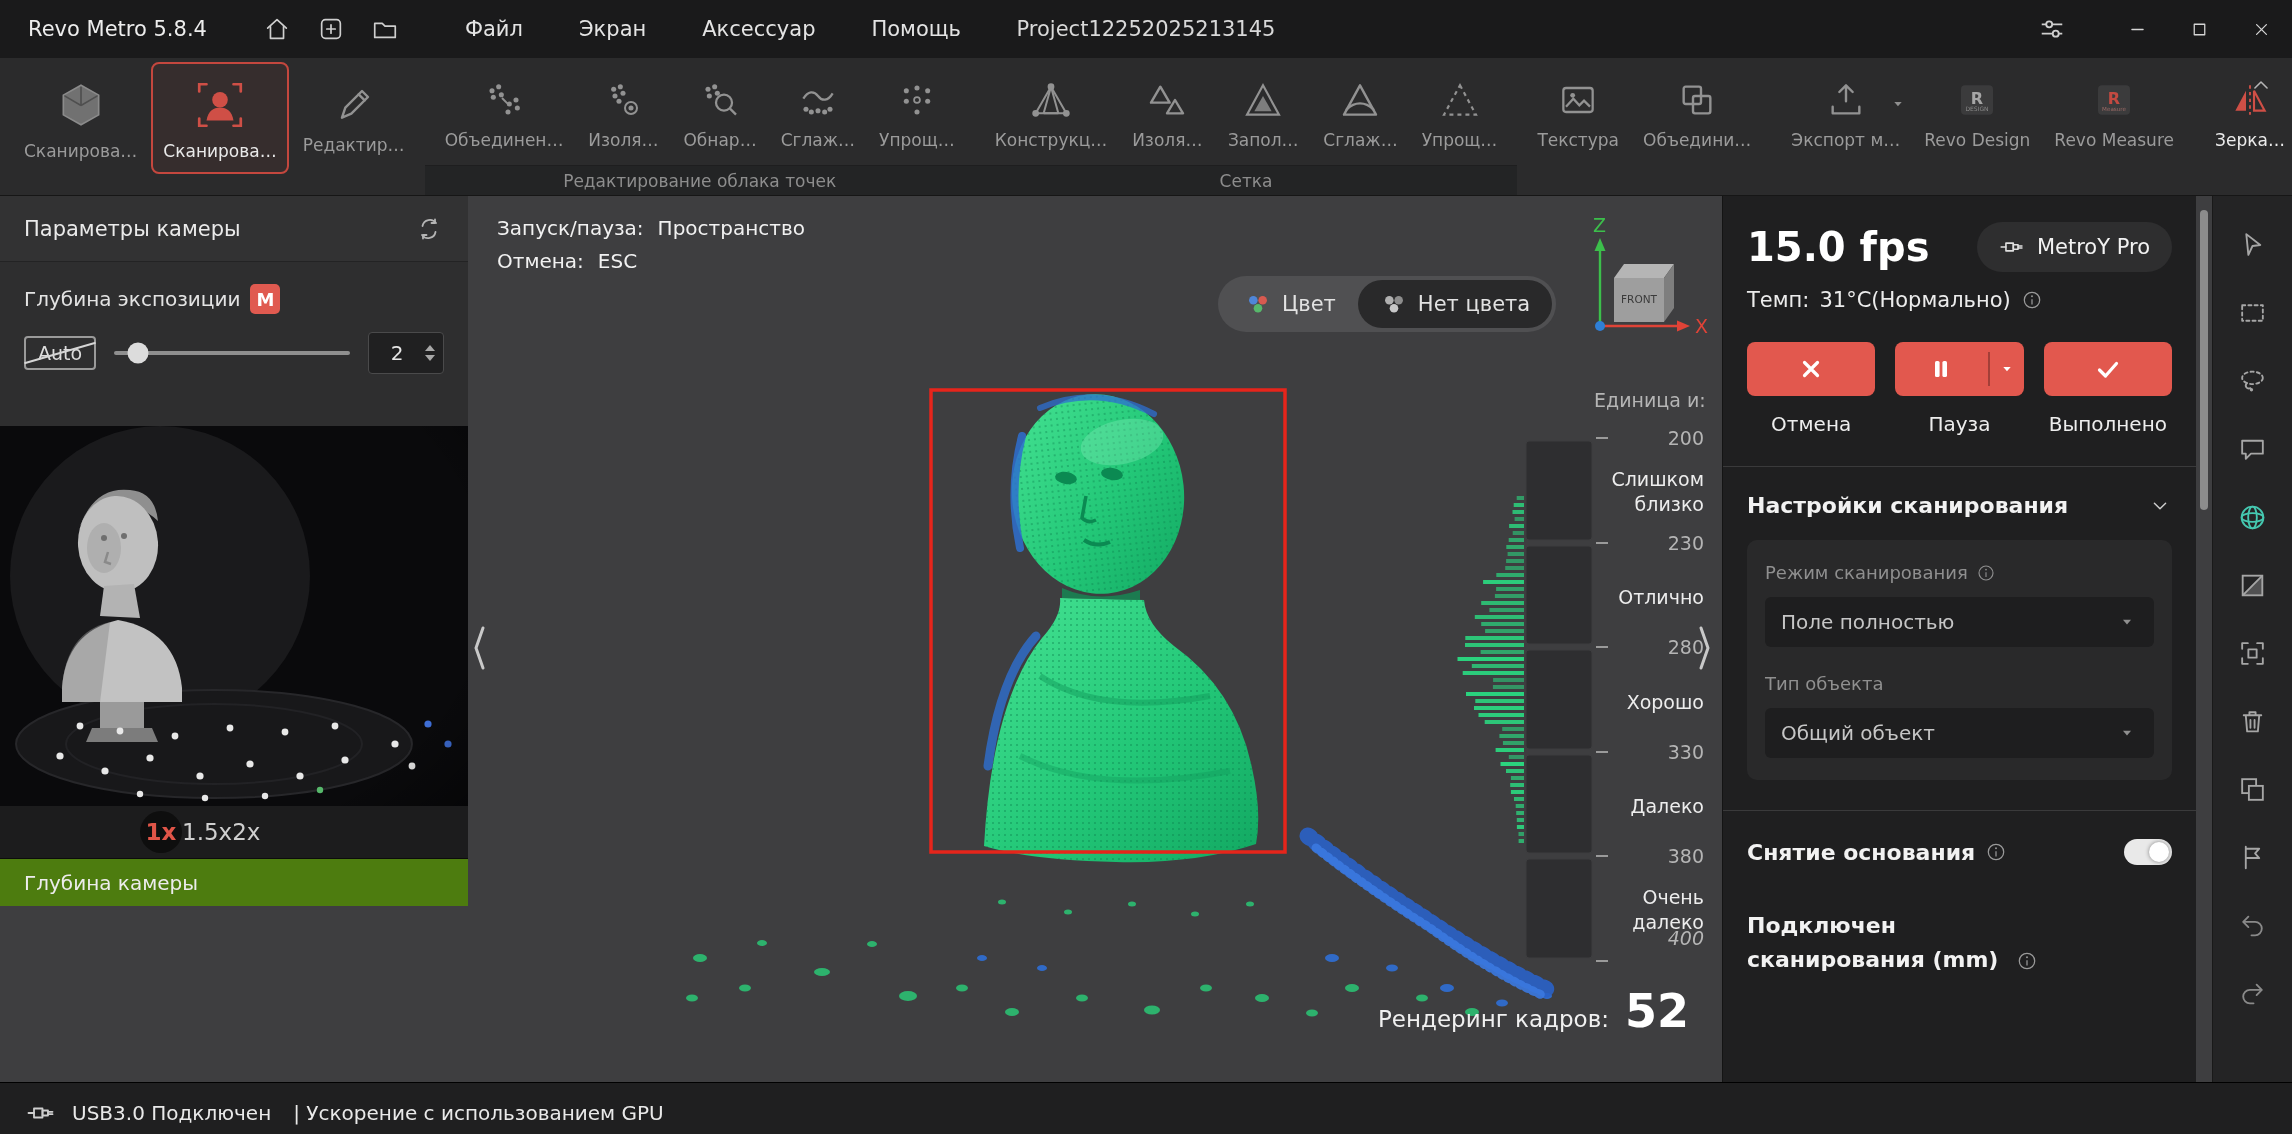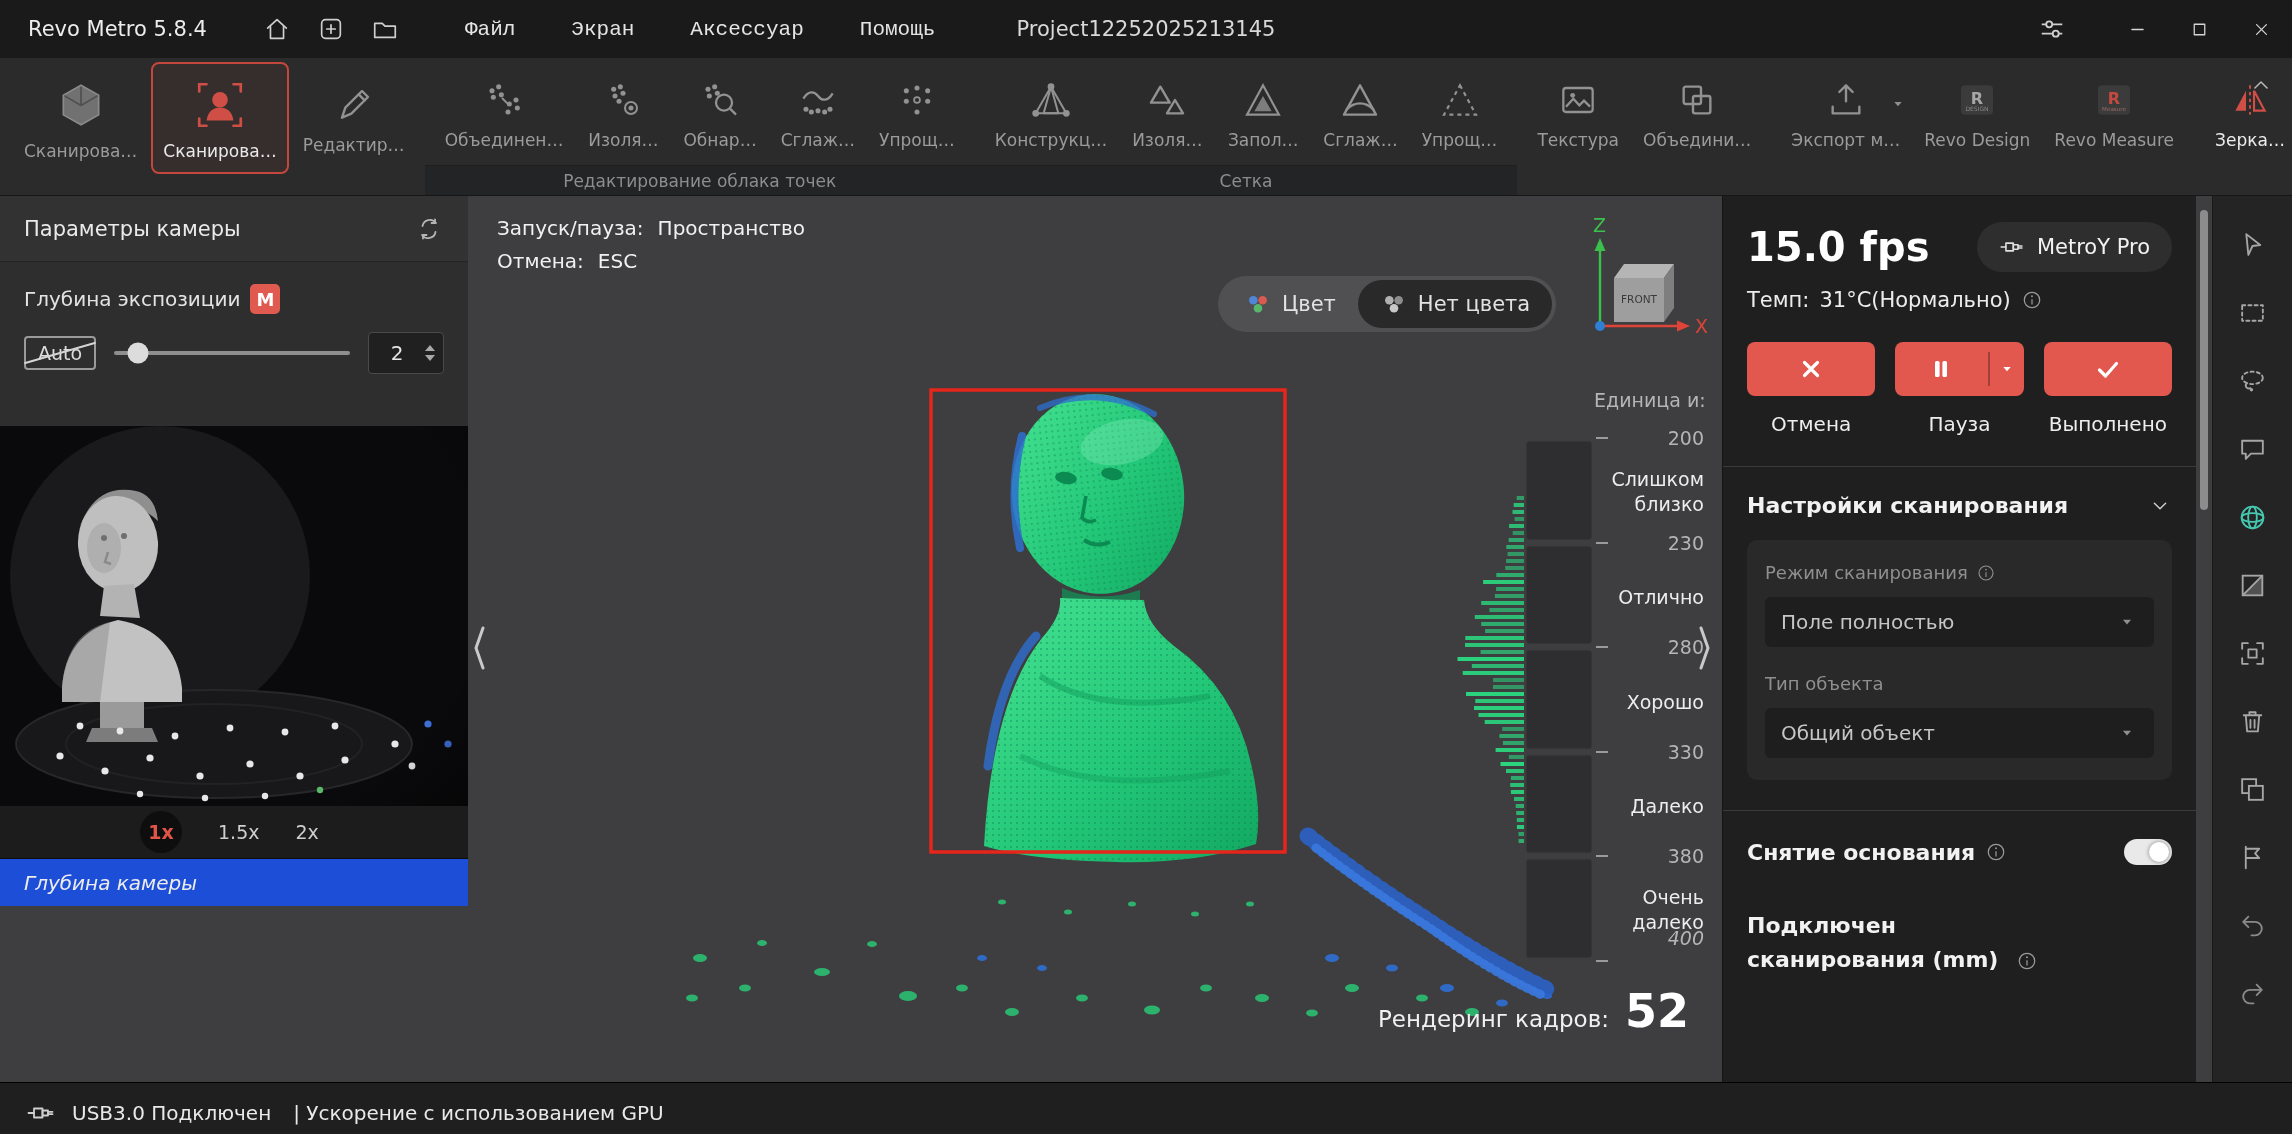--- a/index.html
+++ b/index.html
@@ -7,21 +7,21 @@
     font-family:"DejaVu Sans","Liberation Sans",sans-serif; color:#e8e8e8; }
   #app { position:relative; width:2292px; height:1134px; }
 
   
   #titlebar { position:absolute; top:0; left:0; right:0; height:58px; background:#1a1a1b;
     display:flex; align-items:center; padding-left:28px; z-index:20; }
   .tb-title { font-size:21px; color:#ededed; margin-right:56px; white-space:nowrap; }
   .tb-icon { display:inline-flex; margin-right:26px; cursor:pointer; }
   .tb-icon svg { width:28px; height:28px; }
   .tb-menus { display:flex; gap:56px; margin-left:40px; font-size:21px; color:#e4e4e4; }
-  .menu { cursor:pointer; white-space:nowrap;font-family:Liberation Mono, monospace; }
+  .menu { cursor:pointer; white-space:nowrap; }
   .tb-project { position:absolute; left:50%; transform:translateX(-50%); font-size:21px; color:#d9d9d9; }
   .tb-right { margin-left:auto; display:flex; align-items:center; height:100%; }
   .tb-right .tb-icon { margin-right:40px; }
   .win-btn { width:62px; height:58px; display:flex; align-items:center; justify-content:center; cursor:pointer; }
   .win-btn svg { width:21px; height:21px; }
 
   
   #ribbon { position:absolute; top:58px; left:0; right:0; height:138px; background:#2b2b2c;
     border-bottom:1px solid #161616; z-index:15; }
   #ribbon-groups { display:flex; height:100%; align-items:stretch; padding-left:4px; }
@@ -98,28 +98,28 @@
     width:21px; height:21px; background:#dcdcdc; border-radius:50%; cursor:grab; }
   .num-input { width:76px; height:42px; background:#202021; border:1px solid #4a4a4b; border-radius:4px;
     display:flex; align-items:center; padding:0 8px 0 0; font-size:20px; color:#e6e6e6; }
   .num-val { flex:1; text-align:center; }
   .spin { display:flex; flex-direction:column; gap:4px; cursor:pointer; }
   .spin i { width:0; height:0; border-left:5px solid transparent; border-right:5px solid transparent; }
   .spin .up { border-bottom:6px solid #a8a8a8; }
   .spin .down { border-top:6px solid #a8a8a8; }
   .cp-image { margin-top:52px; height:380px; }
   .cp-image svg { display:block; width:468px; height:380px; }
-  .cp-zoom { height:52px; background:#1c1c1d; display:flex; align-items:center; gap:36px;
-    padding-left:150px; font-size:19px; color:#cfcfcf; }
+  .cp-zoom { height:52px; background:#1c1c1d; display:flex; align-items:center; 
+    padding-left:150px; font-size:23px; color:#cfcfcf; }
   .zoom-opt { cursor:pointer; }
   .zoom-opt.selected { width:42px; height:42px; border-radius:50%; background:#0e0e0e;
     color:#e05548; font-weight:bold; display:flex; align-items:center; justify-content:center;
     margin-left:-10px; }
-  .cp-depth-label { height:48px; background:#1d4ed8; display:flex; align-items:center;
-    padding-left:24px; font-size:20px; color:#ececec; border-top:1px solid #0c0c0c;font-style:italic; }
+  .cp-depth-label { height:48px; background:#4d7c0f; display:flex; align-items:center;
+    padding-left:24px; font-size:20px; color:#ececec; border-top:1px solid #0c0c0c; }
 
   
   #right-panel { position:absolute; left:1722px; top:196px; width:474px; height:886px;
     background:#1f1f20; border-left:1px solid #141414; padding:26px 24px 0; overflow:hidden; z-index:9; }
   .rp-fps-row { display:flex; align-items:center; justify-content:space-between; }
   .fps { font-size:40px; font-weight:bold; color:#ffffff; }
   .device-btn { height:50px; border-radius:25px; background:#2e2e2f; display:flex; align-items:center;
     gap:12px; padding:0 22px; font-size:21px; color:#f2f2f2; cursor:pointer; }
   .device-btn svg { width:26px; height:26px; }
   .rp-temp { margin-top:16px; font-size:21px; color:#ececec; display:flex; align-items:center; gap:10px; }

